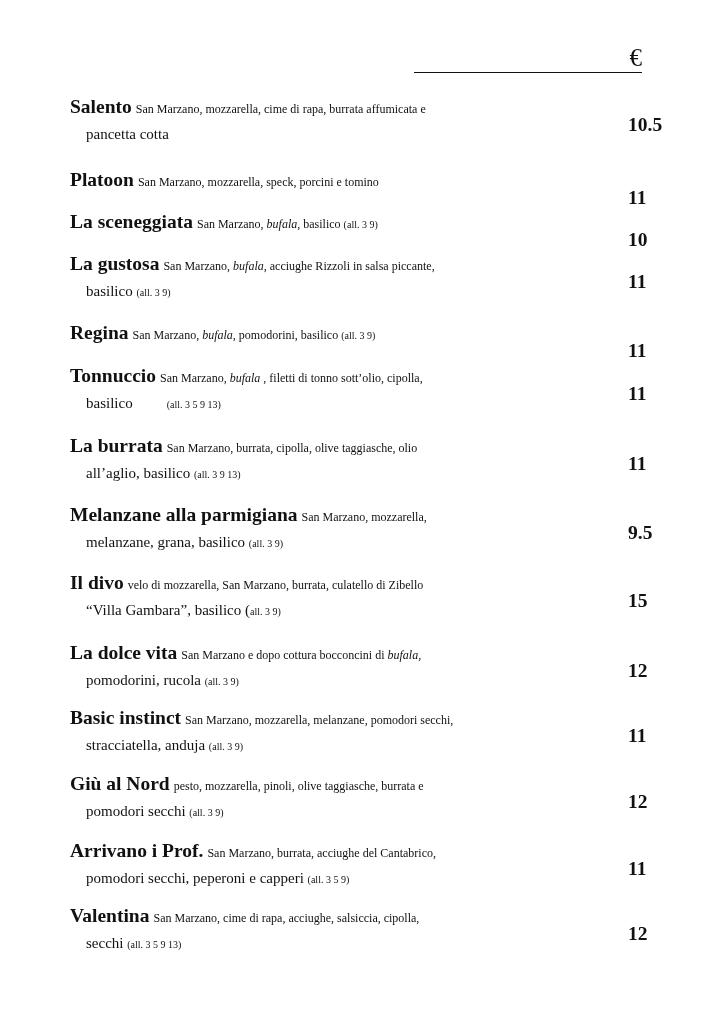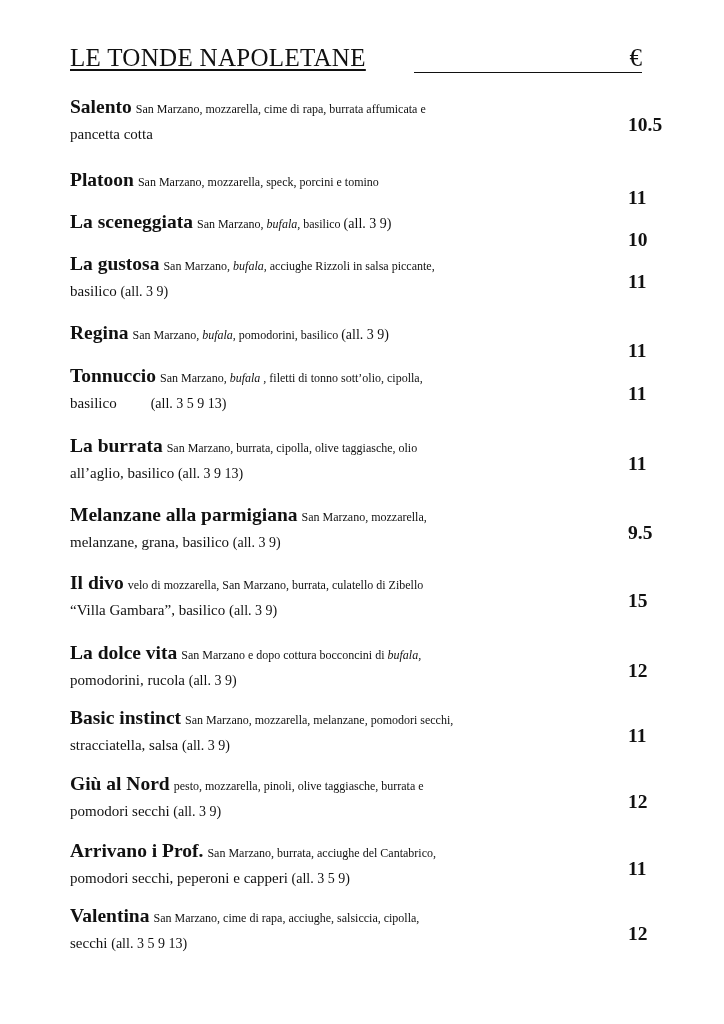--- a/index.html
+++ b/index.html
@@ -51,39 +51,38 @@
   }
   .name {
     font-weight: bold;
     font-size: 19.5px;
   }
   .desc {
     font-size: 12px;
   }
   .desc i { }
   .all {
-    font-size: 14px;
+    font-size: 10px;
   }
   .line2 {
-    position: absolute; left: 0; top: 30px;
+    position: absolute; left: 16px; top: 30px;
     white-space: nowrap;
     font-size: 15px;
   }
   .price {
     position: absolute;
     left: 558px; top: 18px;
     font-weight: bold;
     font-size: 19.5px;
   }
 </style>
 </head>
 <body>
 
 <div class="title">
-  <span class="title-text">LE TONDE NAPOLETANE</span>
   <div class="title-rule"></div>
   <span class="title-currency">€</span>
 </div>
 
 <div class="item" style="top:96px">
   <div class="line1"><span class="name">Salento</span> <span class="desc">San Marzano, mozzarella, cime di rapa, burrata affumicata e</span></div>
   <div class="line2">pancetta cotta</div>
   <span class="price">10.5</span>
 </div>
 
@@ -133,21 +132,21 @@
 </div>
 
 <div class="item" style="top:642px">
   <div class="line1"><span class="name">La dolce vita</span> <span class="desc"><span>San Marzano e dopo cottura bocconcini di </span><i>bufala,</i></span></div>
   <div class="line2"><span>pomodorini, rucola </span><span class="all">(all. 3 9)</span></div>
   <span class="price">12</span>
 </div>
 
 <div class="item" style="top:707px">
   <div class="line1"><span class="name">Basic instinct</span> <span class="desc">San Marzano, mozzarella, melanzane, pomodori secchi,</span></div>
-  <div class="line2"><span>stracciatella, salsa </span><span class="all">(all. 3 9)</span></div>
+  <div class="line2"><span>stracciatella, anduja </span><span class="all">(all. 3 9)</span></div>
   <span class="price">11</span>
 </div>
 
 <div class="item" style="top:773px">
   <div class="line1"><span class="name">Giù al Nord</span> <span class="desc">pesto, mozzarella, pinoli, olive taggiasche, burrata e</span></div>
   <div class="line2"><span>pomodori secchi </span><span class="all">(all. 3 9)</span></div>
   <span class="price">12</span>
 </div>
 
 <div class="item" style="top:840px">

